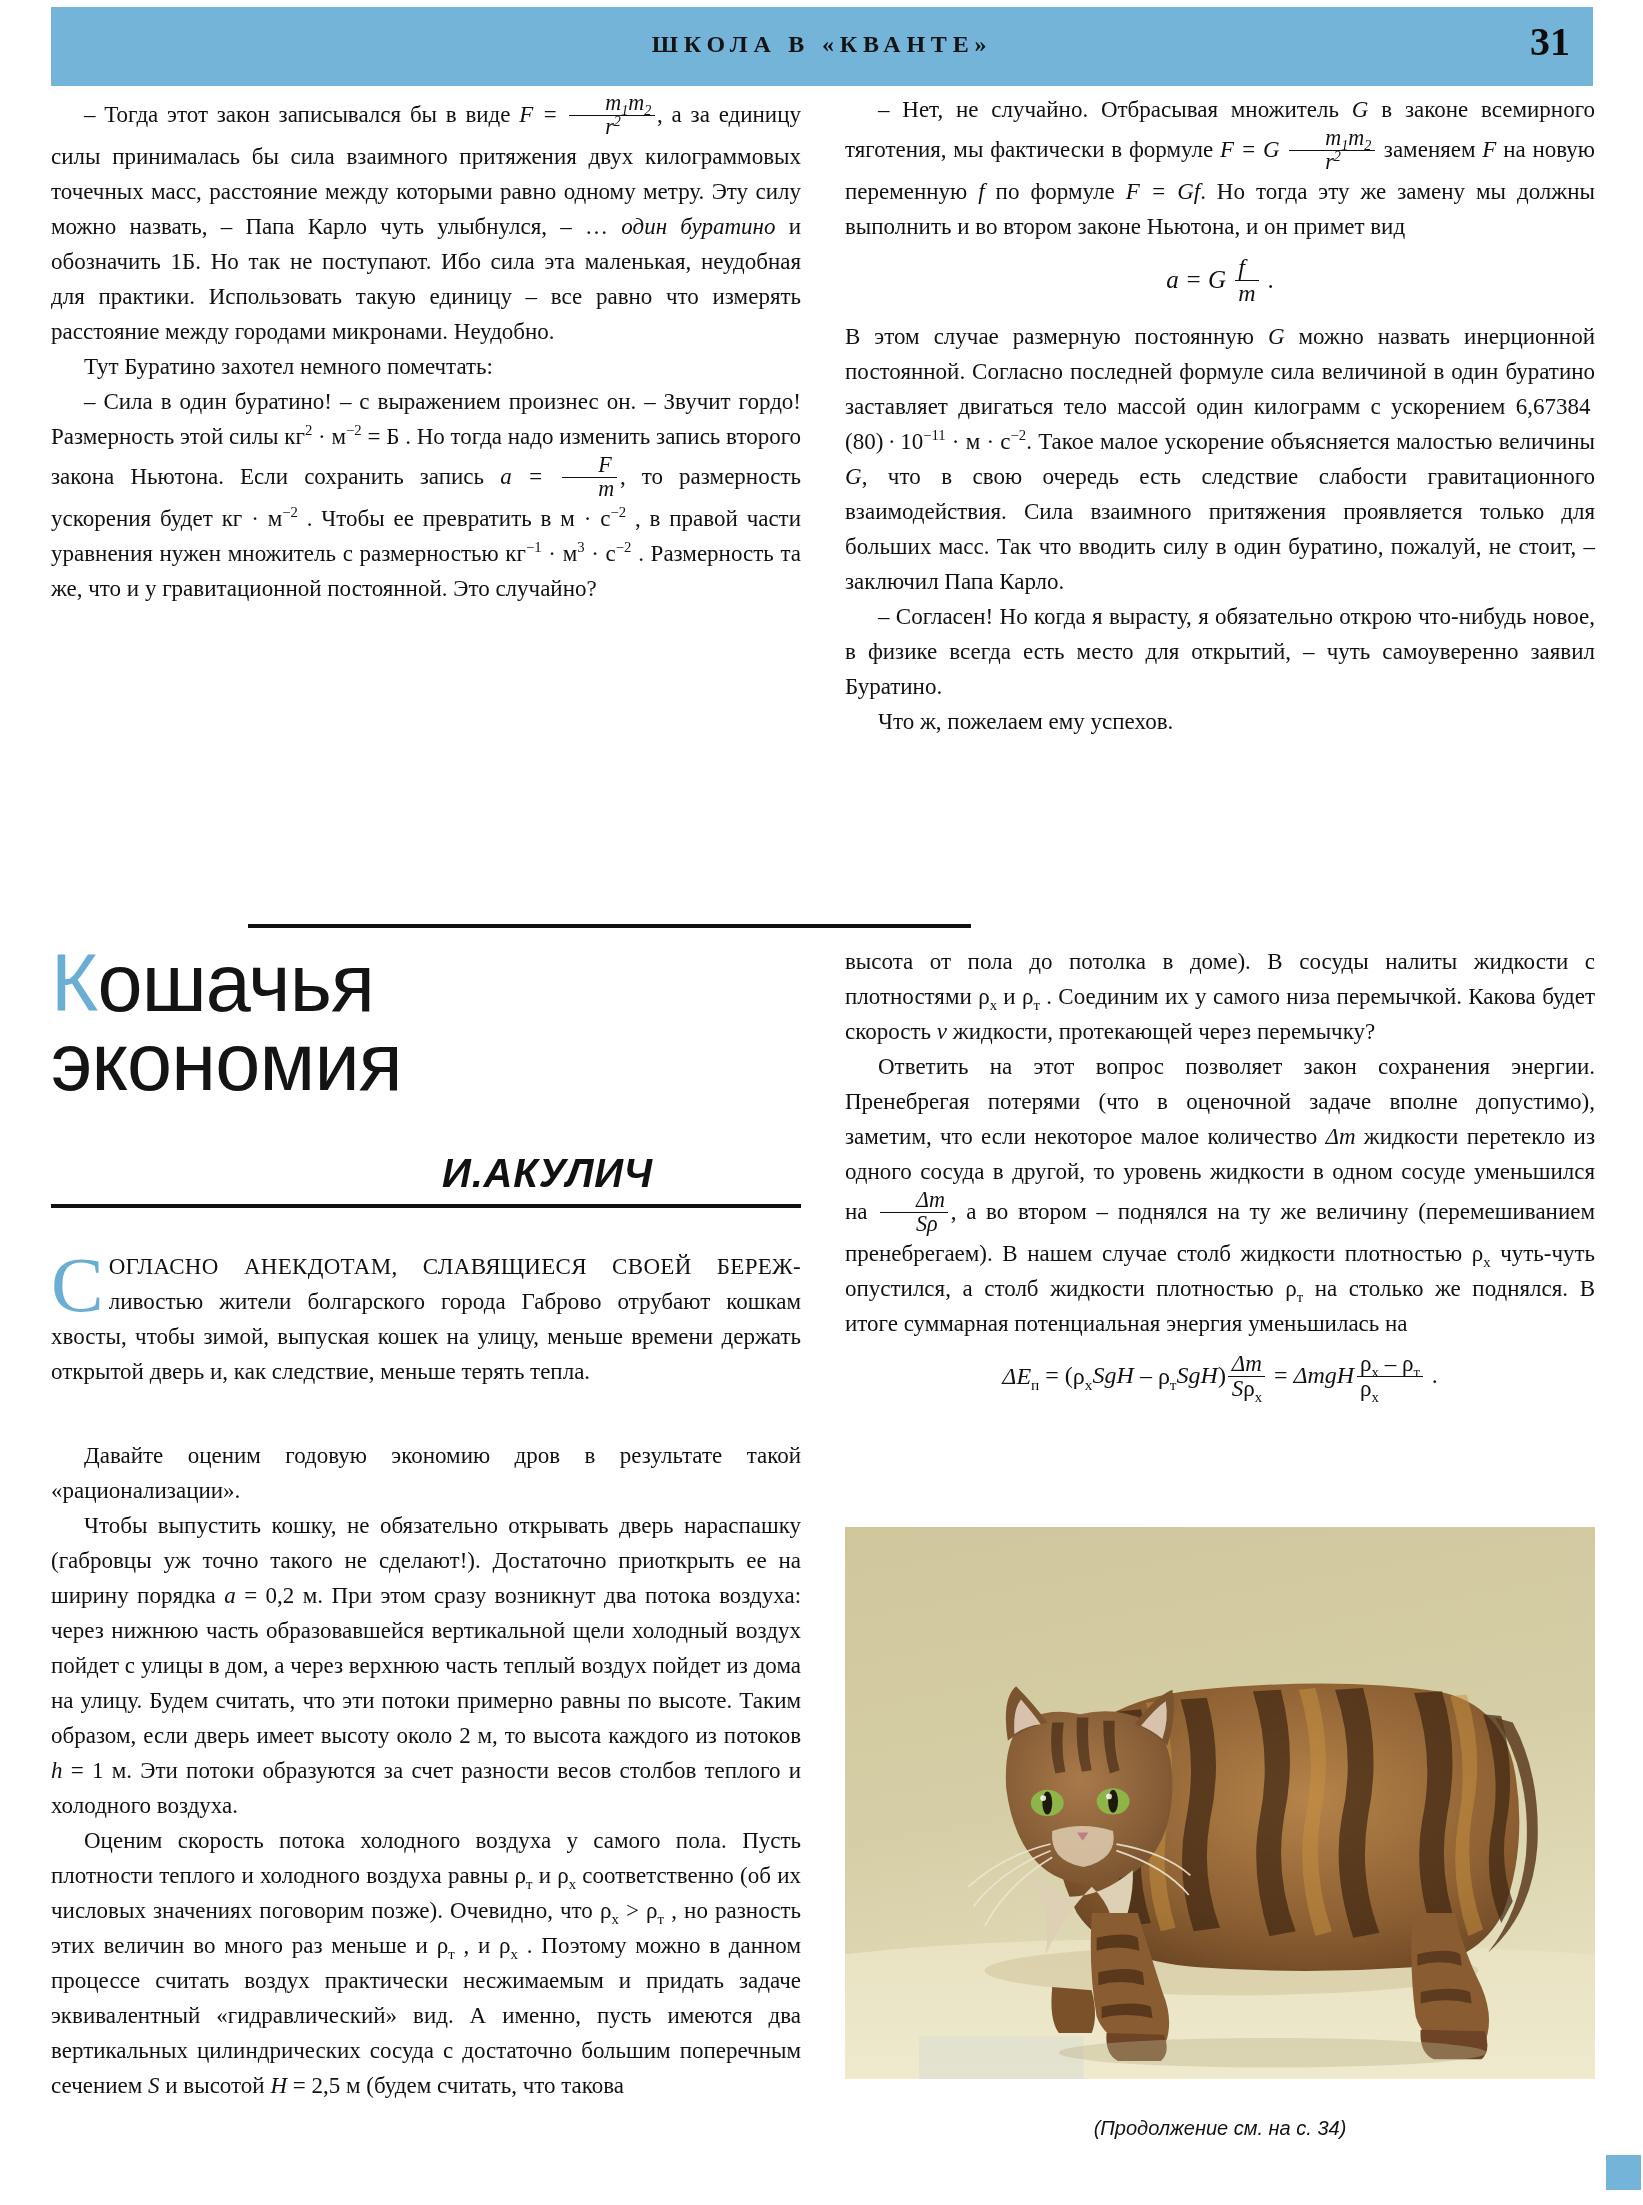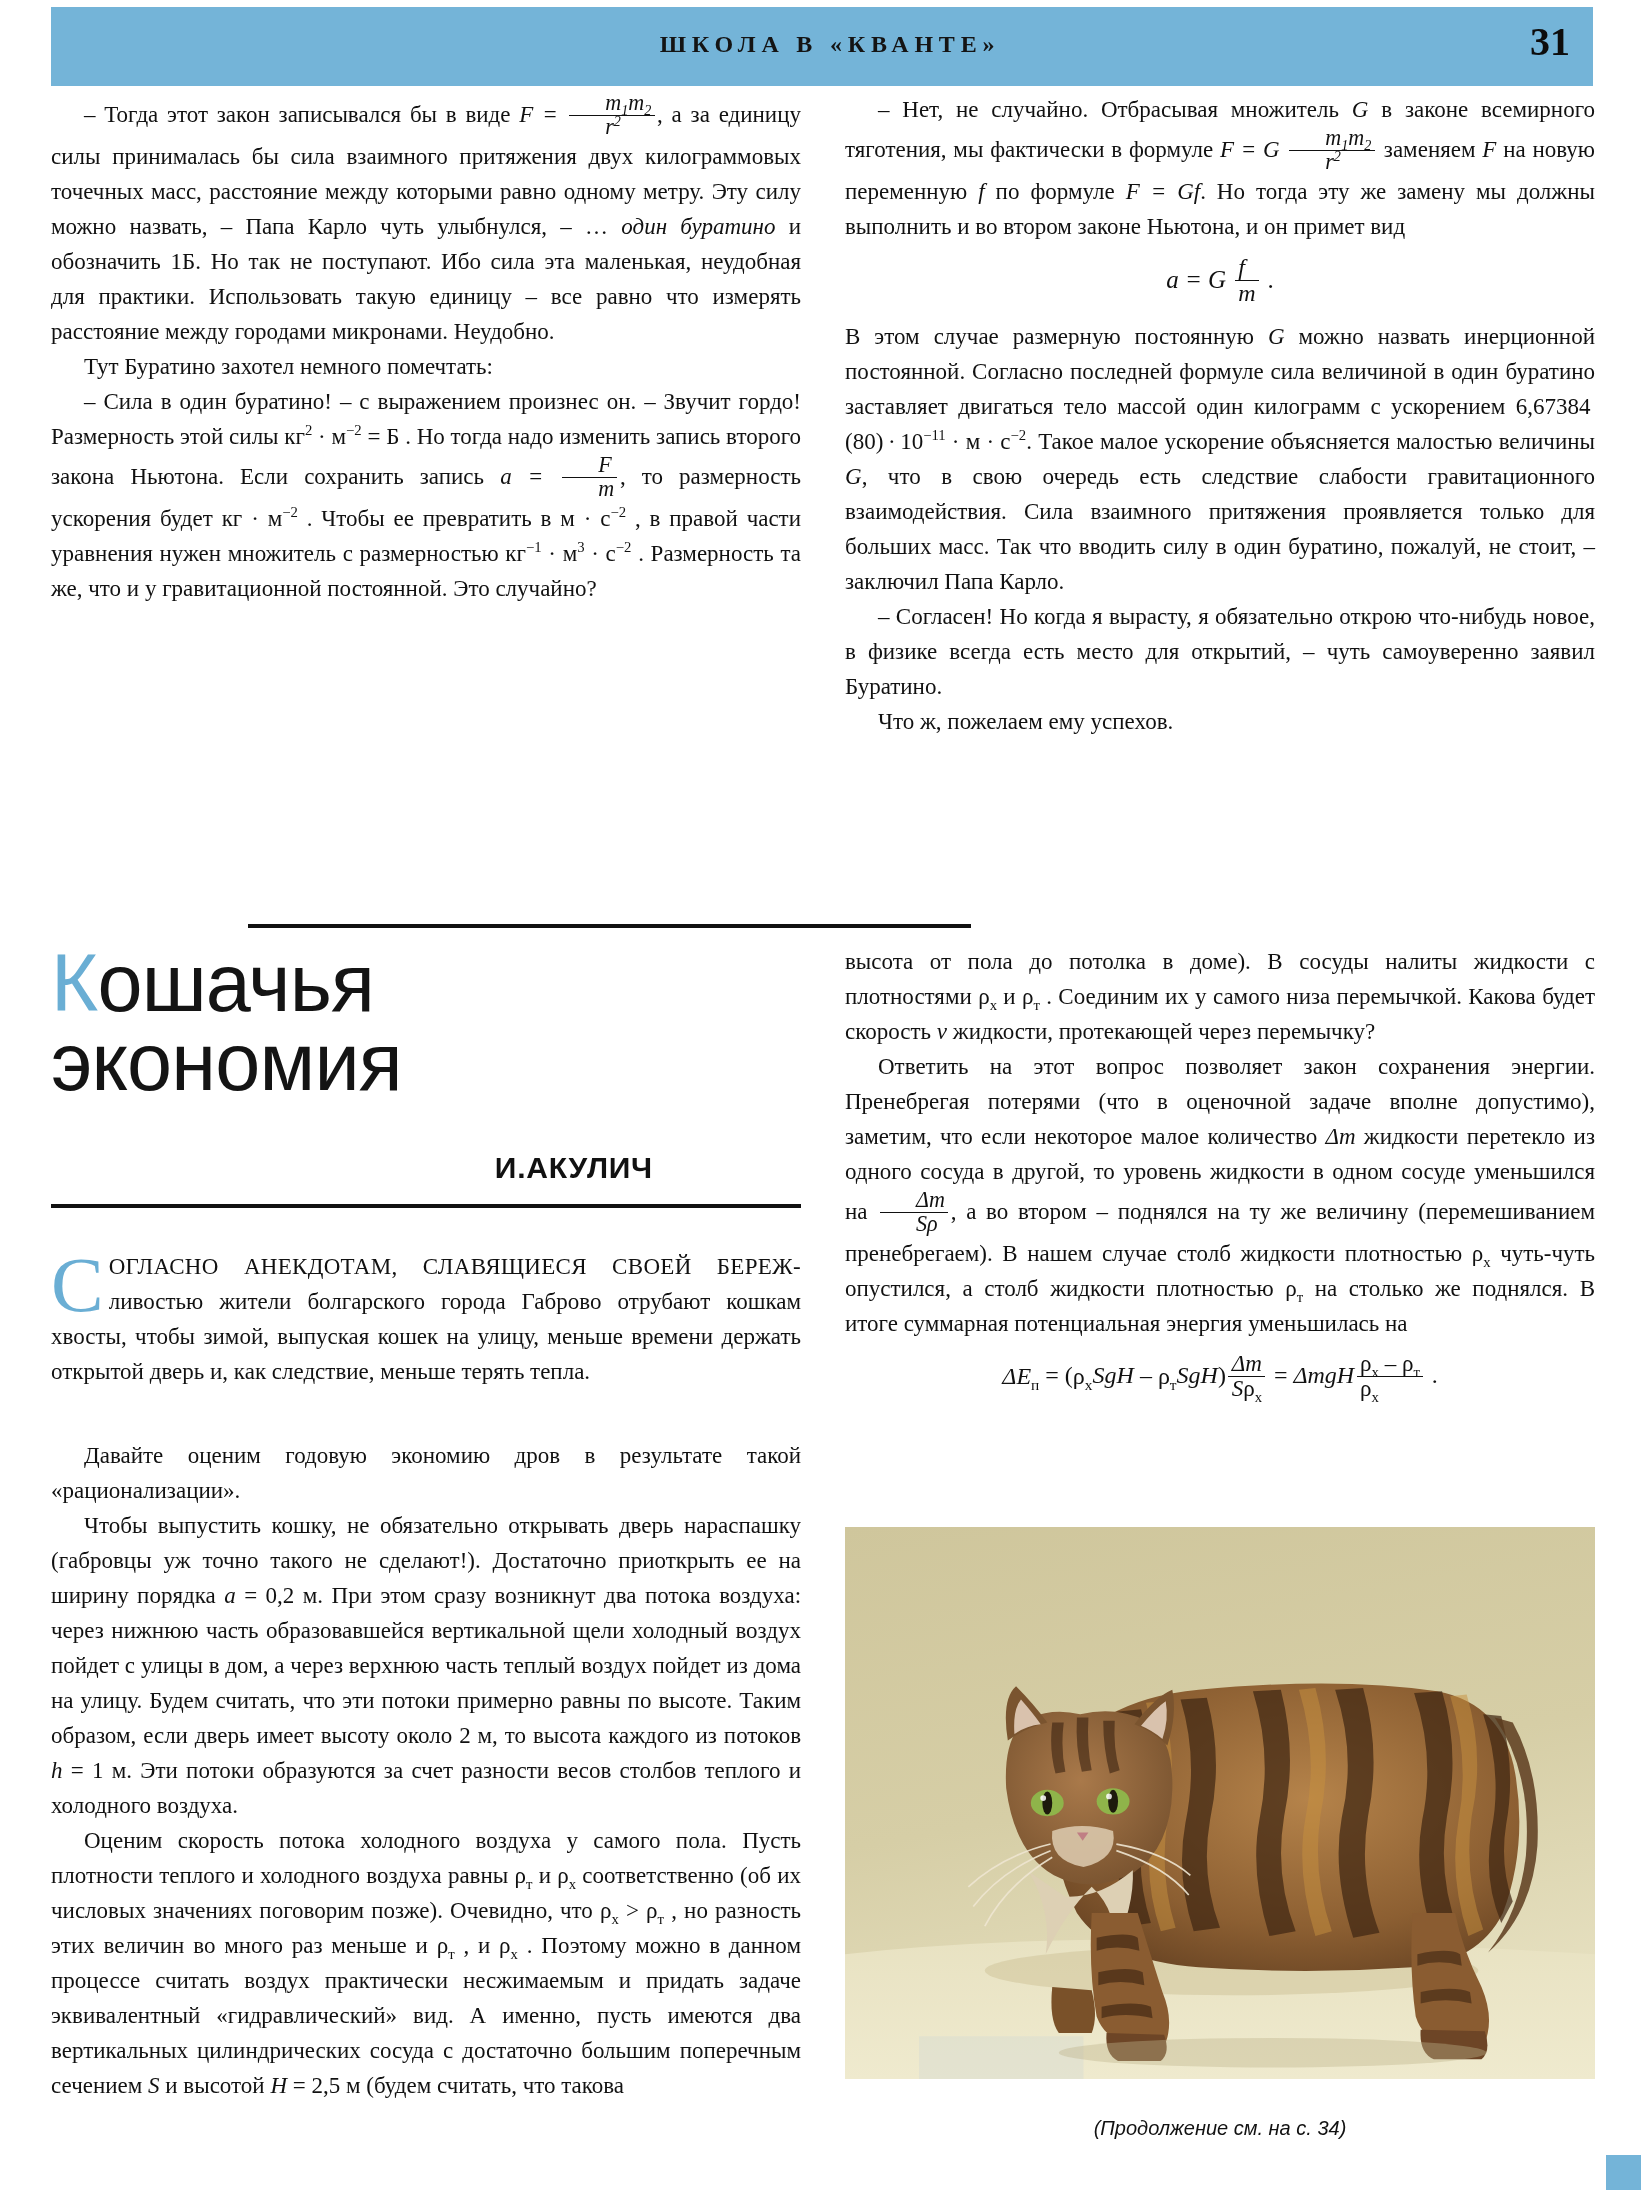--- a/index.html
+++ b/index.html
@@ -8,21 +8,21 @@
     width:1644px;height:2205px;position:relative;overflow:hidden;
     font-family:"Liberation Serif","DejaVu Serif",serif;
     color:#111;
   }
   
   .header-band{
     position:absolute;left:51px;top:6.6px;width:1542px;height:79px;
     background:#74b4d8;
   }
   .header-title{
-    position:absolute;left:8px;top:0;width:100%;height:100%;
+    position:absolute;left:0;top:0;width:100%;height:100%;
     display:flex;align-items:center;justify-content:center;
     font-family:"Liberation Serif","DejaVu Serif",serif;
     font-size:24px;font-weight:700;letter-spacing:5.8px;color:#141414;
     padding-bottom:4px;box-sizing:border-box;
   }
   .page-number{
     position:absolute;right:23px;top:15px;
     font-family:"Liberation Serif","DejaVu Serif",serif;
     font-size:40px;font-weight:700;color:#0d0d0d;line-height:1;
   }
@@ -66,21 +66,21 @@
     text-align:left;padding-right:49px;box-sizing:border-box;
     font-family:"Liberation Sans","DejaVu Sans",sans-serif;
     font-weight:300;font-size:81px;line-height:79px;letter-spacing:-0.8px;
     color:#141414;
   }
   .art-title .cap{color:#6aaed4;}
   .art-byline{
     position:absolute;left:51px;top:1151px;width:750px;
     text-align:right;padding-right:148px;box-sizing:border-box;
     font-family:"Liberation Sans","DejaVu Sans",sans-serif;
-    font-weight:700;font-size:30px;letter-spacing:0.8px;color:#111;
+    font-style:italic;font-weight:700;font-size:40px;letter-spacing:0.8px;color:#111;
   }
   .rule-bottom{
     position:absolute;left:51px;top:1204px;width:750px;height:4.1px;background:#111;
   }
 
   
   .dropcap-para{
     position:absolute;left:51px;top:1249px;width:750px;
     font-size:23px;line-height:35px;text-align:justify;
   }

